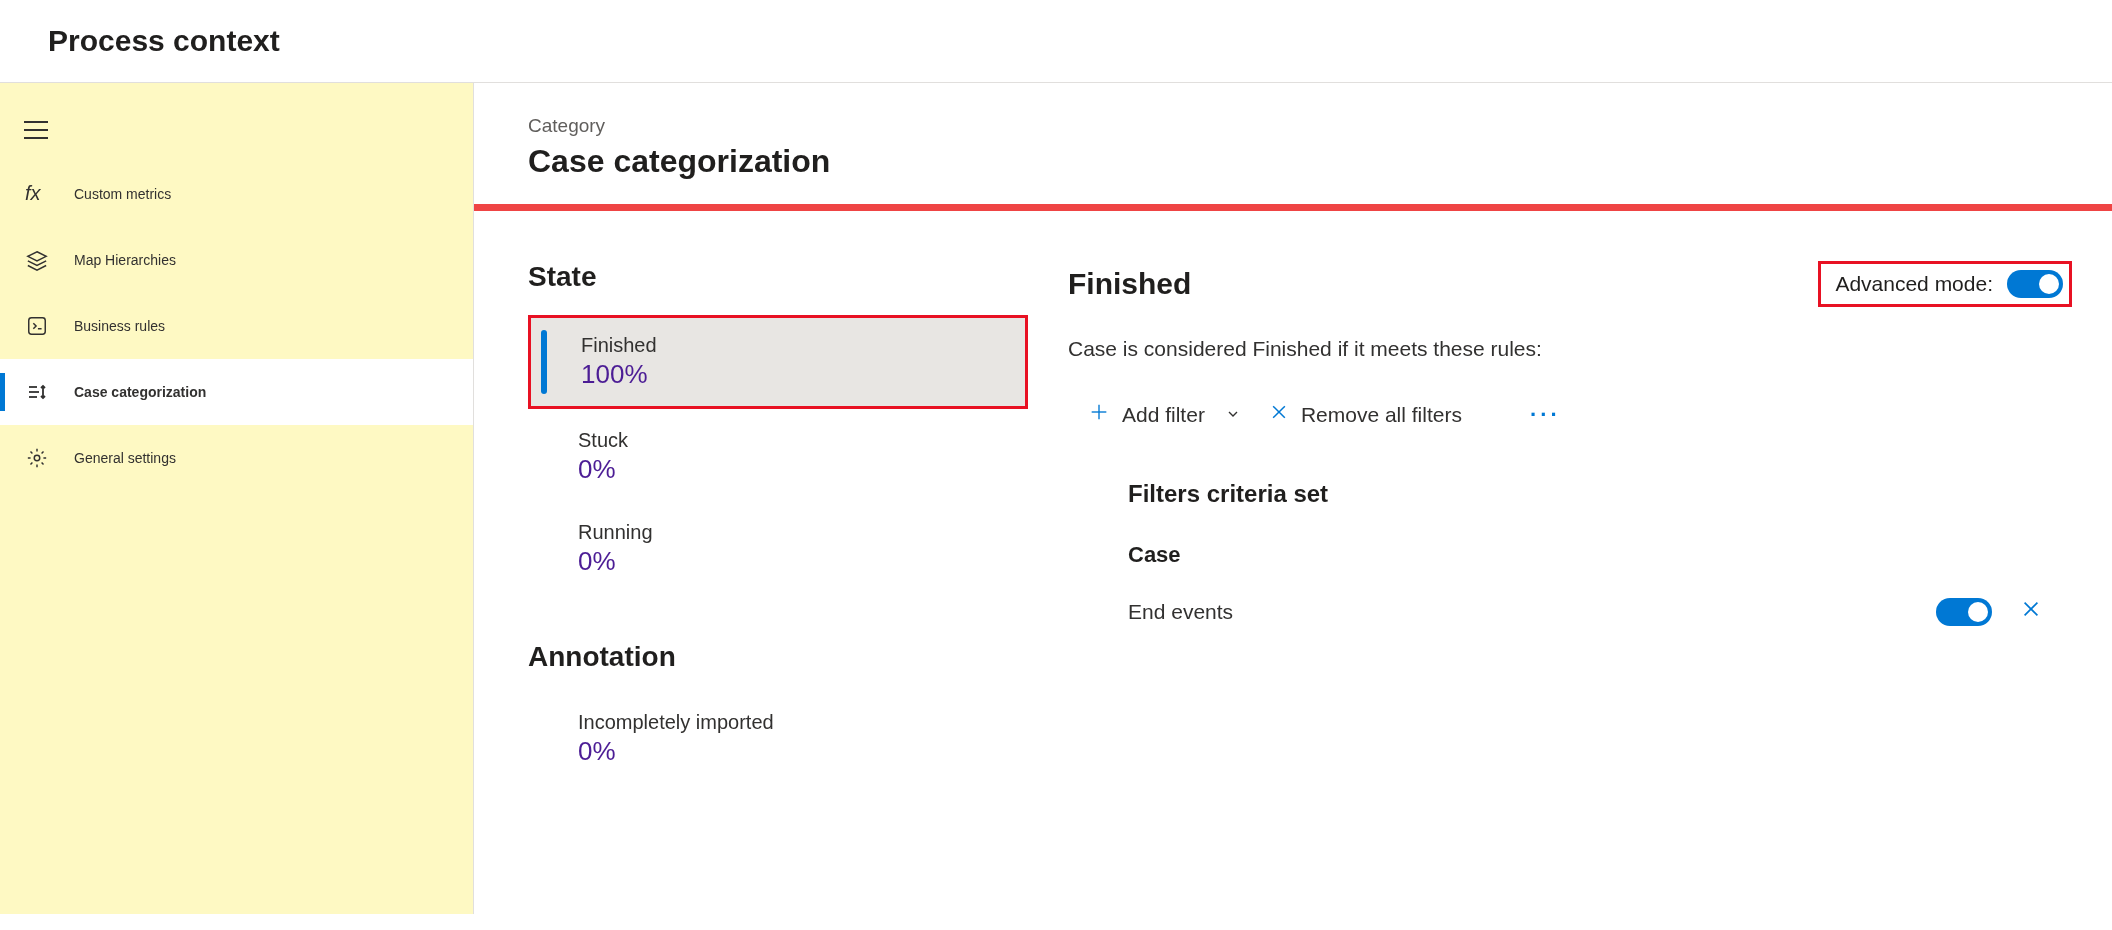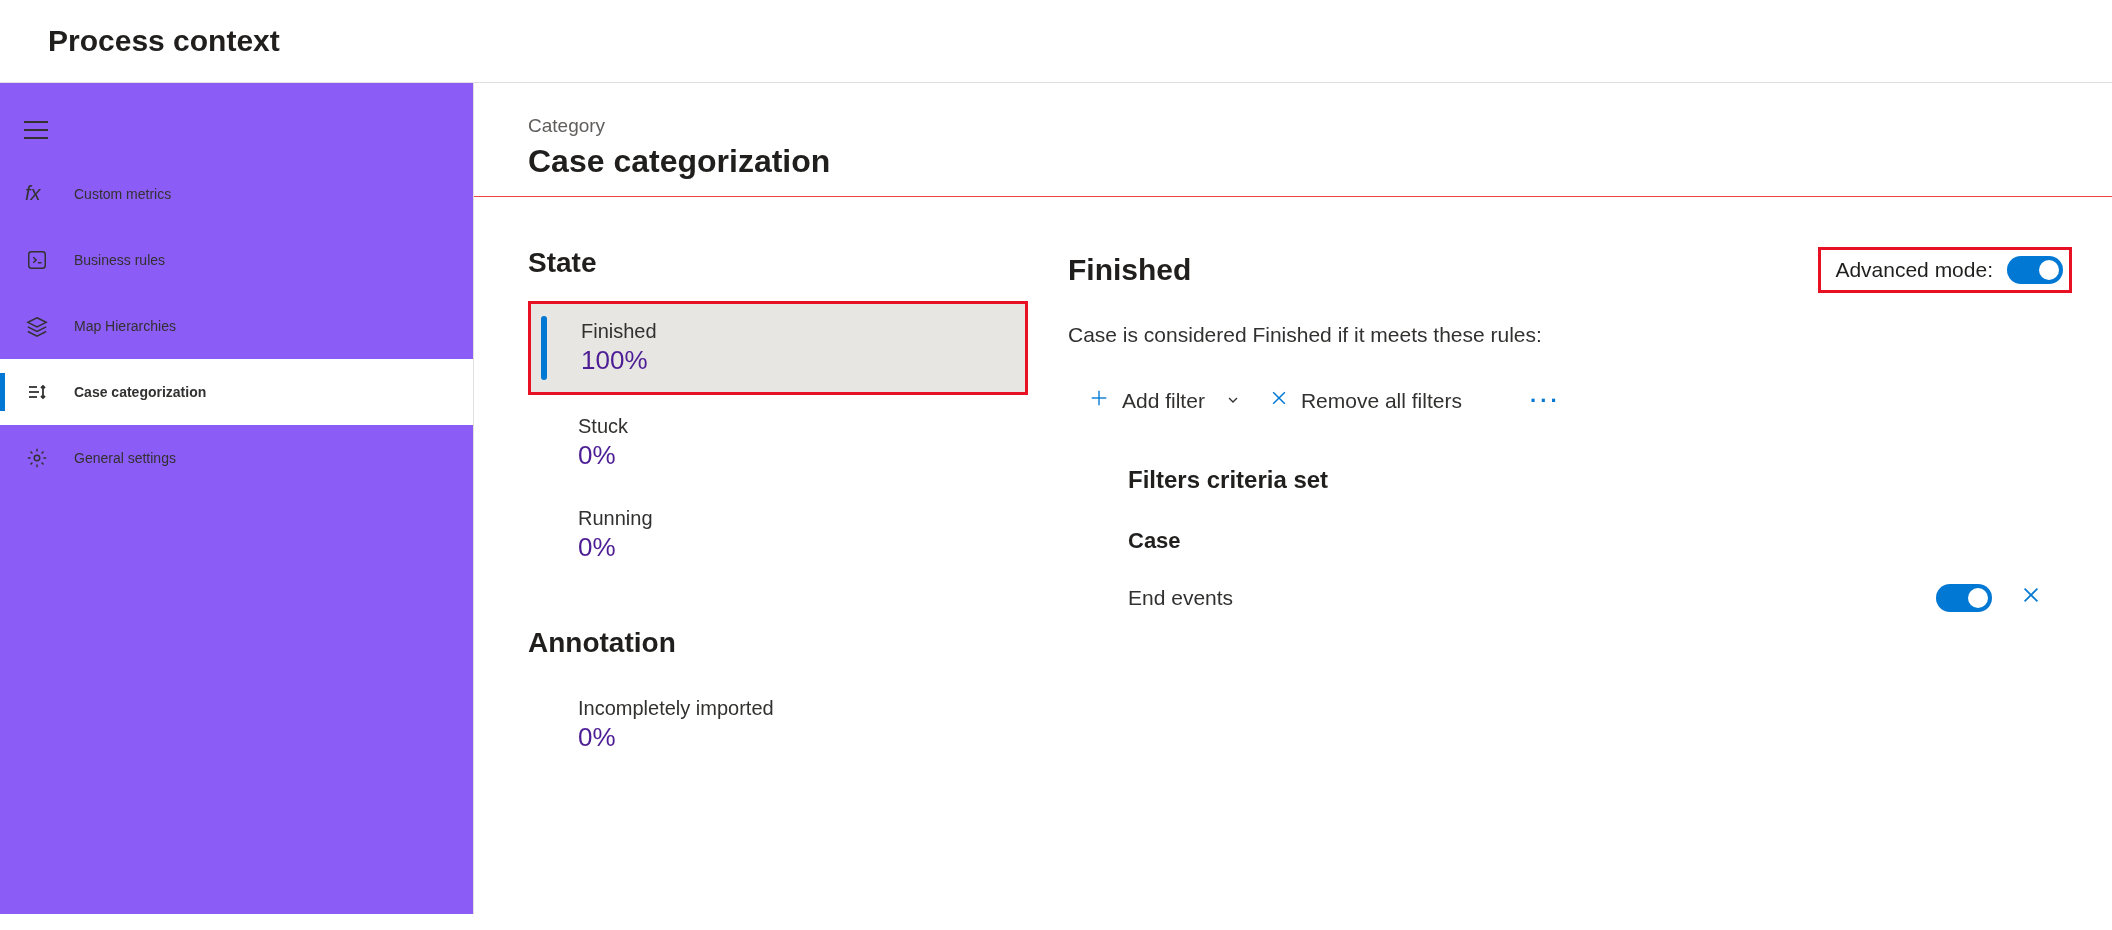--- a/index.html
+++ b/index.html
@@ -23,21 +23,21 @@
       font-size: 30px;
       font-weight: 600;
       color: #201f1e;
     }
     .content {
       display: flex;
       height: calc(100% - 99px);
     }
     .sidebar {
       width: 474px;
-      background: #8b5cf6;
+      background: #fef9c3;
       border-right: 1px solid #e1dfdd;
       display: flex;
       flex-direction: column;
       padding-top: 24px;
     }
     .hamburger {
       padding: 14px 0 14px 24px;
       margin-bottom: 8px;
     }
     .hamburger-icon {
@@ -85,22 +85,22 @@
     }
     .nav-label {
       font-size: 14px;
       color: #323130;
     }
     .main {
       flex: 1;
       overflow-y: auto;
     }
     .main-header {
-      padding: 32px 54px 16px 54px;
-      border-bottom: 1px solid #ef4444;
+      padding: 32px 54px 24px 54px;
+      border-bottom: 7px solid #ef4444;
     }
     .category-label {
       font-size: 19px;
       color: #605e5c;
       margin-bottom: 6px;
     }
     .category-title {
       font-size: 32px;
       font-weight: 600;
       color: #201f1e;
@@ -299,37 +299,37 @@
         <svg width="24" height="24" viewBox="0 0 24 24" fill="none" stroke="#323130" stroke-width="1.5">
           <text x="0" y="18" font-size="20" font-style="italic" fill="#323130" stroke="none" font-family="serif">fx</text>
         </svg>
       </span>
       <span class="nav-label">Custom metrics</span>
     </div>
 
     <div class="nav-item">
       <span class="nav-icon">
         <svg width="22" height="22" viewBox="0 0 24 24" fill="none" stroke="#323130" stroke-width="1.6">
+          <polygon points="12,3 22,8 12,13 2,8"></polygon>
+          <polyline points="2,13 12,18 22,13"></polyline>
+          <polyline points="2,18 12,23 22,18"></polyline>
+        </svg>
+      </span>
+      <span class="nav-label">Map Hierarchies</span>
+    </div>
+
+    <div class="nav-item">
+      <span class="nav-icon">
+        <svg width="22" height="22" viewBox="0 0 24 24" fill="none" stroke="#323130" stroke-width="1.6">
           <rect x="3" y="3" width="18" height="18" rx="3"></rect>
           <path d="M8 9 L11 12 L8 15"></path>
           <line x1="13" y1="15" x2="17" y2="15"></line>
         </svg>
       </span>
       <span class="nav-label">Business rules</span>
-    </div>
-
-    <div class="nav-item">
-      <span class="nav-icon">
-        <svg width="22" height="22" viewBox="0 0 24 24" fill="none" stroke="#323130" stroke-width="1.6">
-          <polygon points="12,3 22,8 12,13 2,8"></polygon>
-          <polyline points="2,13 12,18 22,13"></polyline>
-          <polyline points="2,18 12,23 22,18"></polyline>
-        </svg>
-      </span>
-      <span class="nav-label">Map Hierarchies</span>
     </div>
 
     <div class="nav-item active">
       <span class="nav-icon">
         <svg width="24" height="24" viewBox="0 0 24 24" fill="none" stroke="#323130" stroke-width="1.8">
           <line x1="4" y1="7" x2="12" y2="7"></line>
           <line x1="4" y1="12" x2="14" y2="12"></line>
           <line x1="4" y1="17" x2="12" y2="17"></line>
           <path d="M18 18 L18 6 M16 8 L18 6 L20 8 M16 16 L18 18 L20 16"></path>
         </svg>

